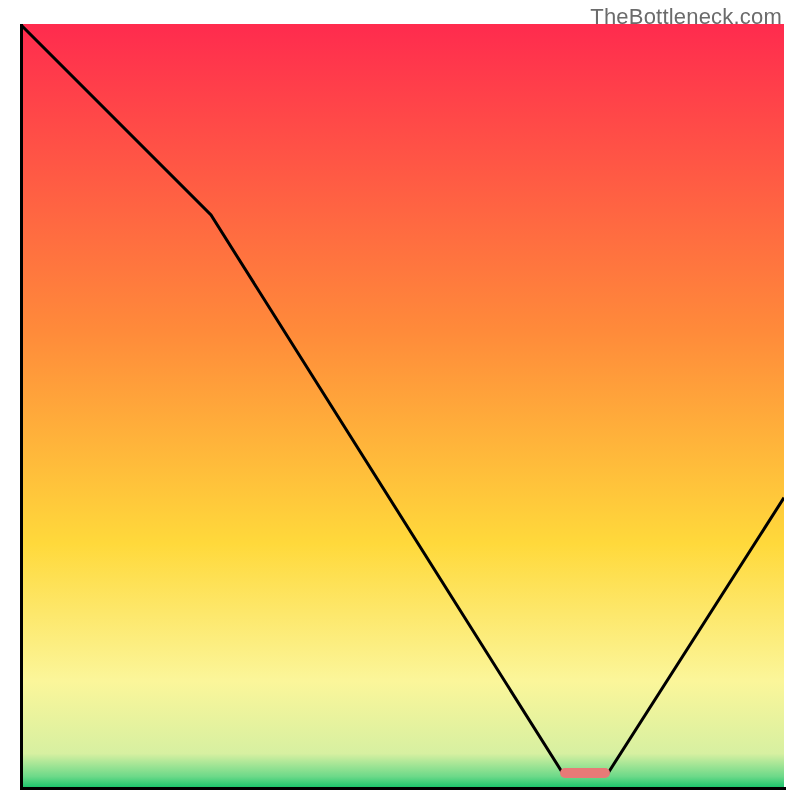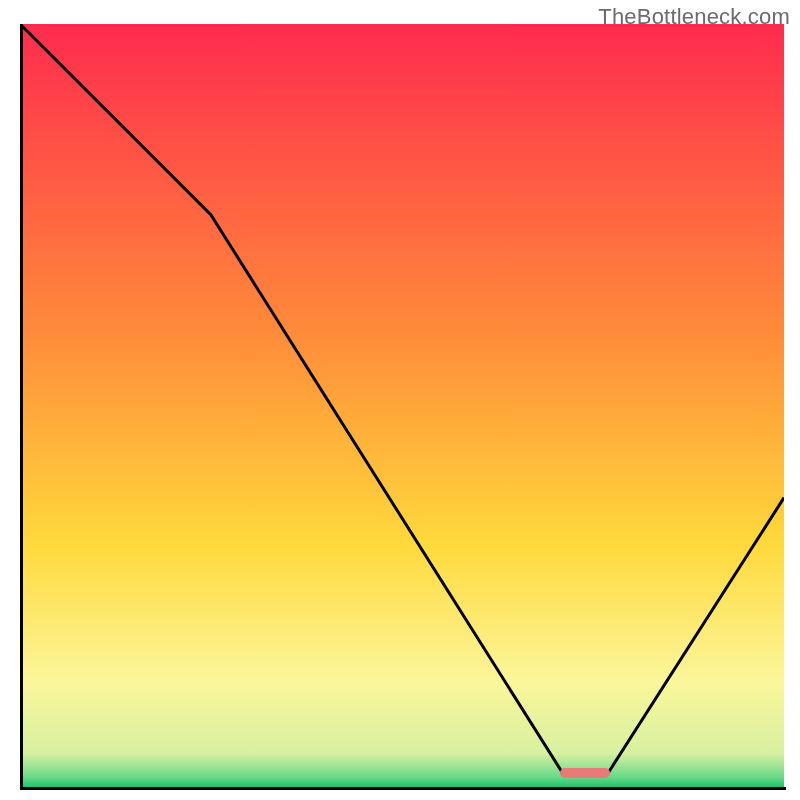--- a/index.html
+++ b/index.html
@@ -12,21 +12,21 @@
     overflow: hidden;
   }
   .chart-container {
     position: relative;
     width: 800px;
     height: 800px;
   }
   .watermark {
     position: absolute;
     top: 4px;
-    right: 10px;
+    right: 18px;
     font-size: 22px;
     font-weight: 500;
     color: #6b6b6b;
     letter-spacing: 0.2px;
     z-index: 20;
   }
   .plot-frame {
     position: absolute;
     left: 20px;
     top: 24px;

